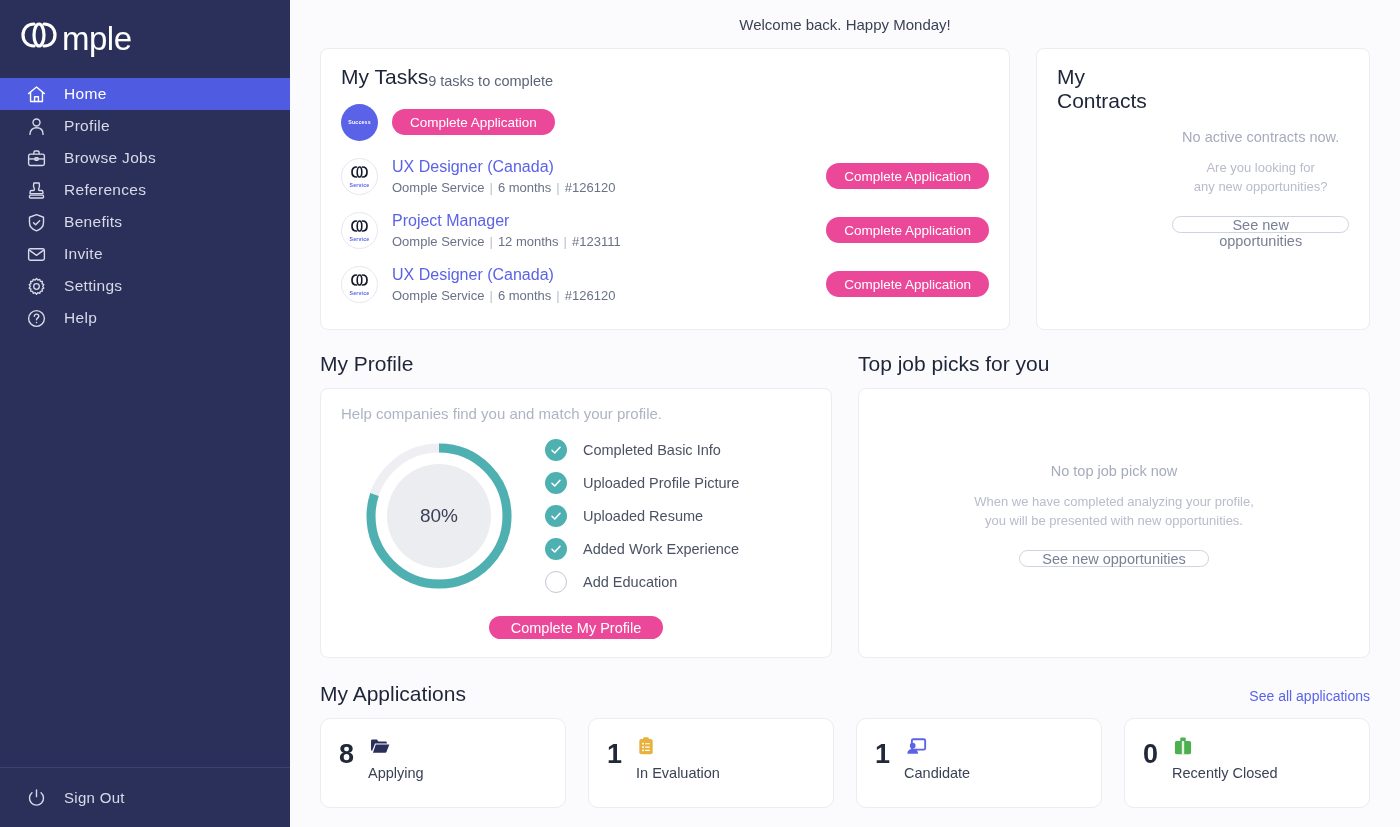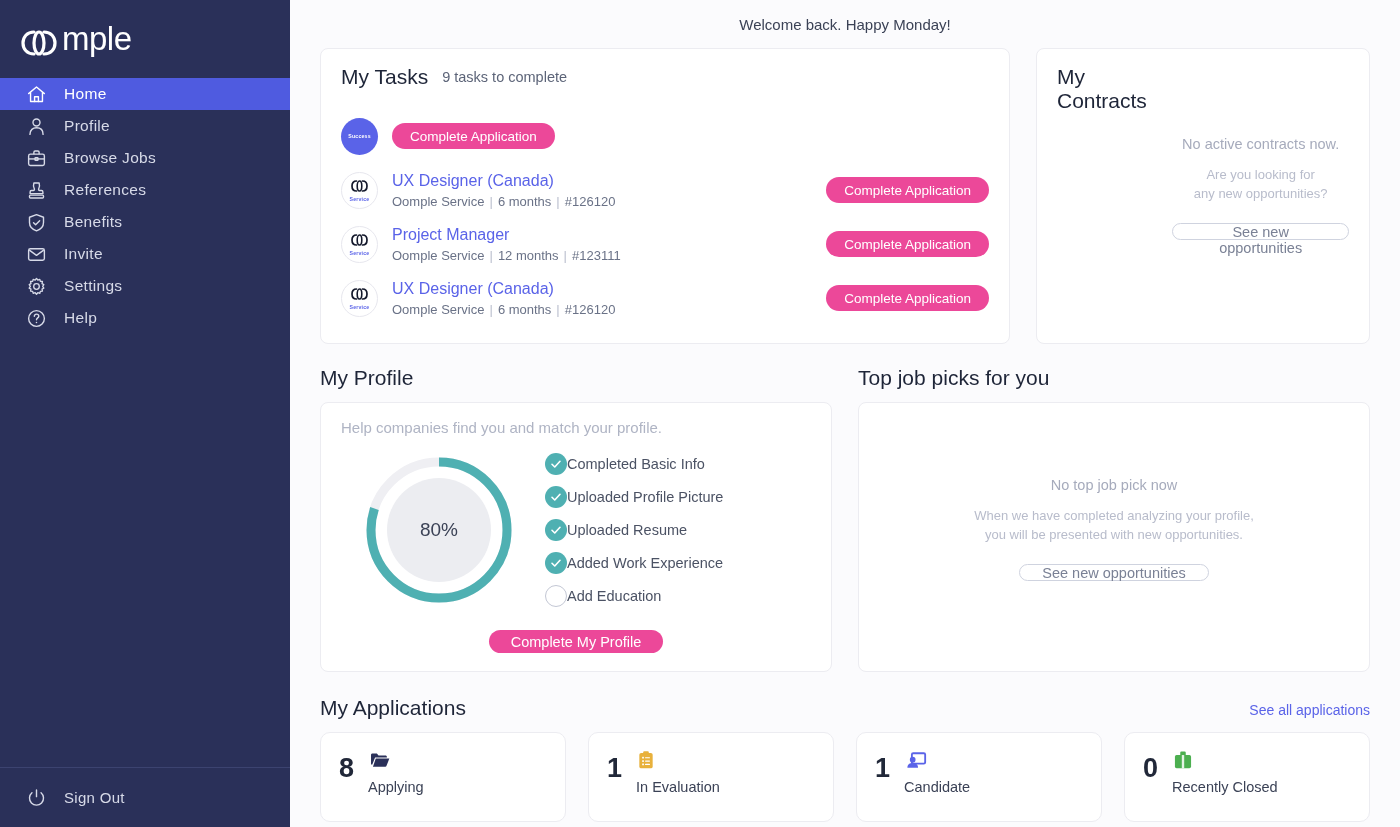--- a/index.html
+++ b/index.html
@@ -17,21 +17,21 @@
     background: #2A3059;
     display: flex; flex-direction: column;
     flex: 0 0 290px;
     position: relative;
   }
   .logo-wrap {
     height: 78px;
     display: flex; align-items: center;
     padding-left: 20px;
   }
-  .logo { display: flex; align-items: flex-end; }
+  .logo { display: flex; align-items: flex-start; }
   .logo-text {
     color: #ffffff;
     font-size: 33px;
     letter-spacing: -0.5px;
     font-weight: 400;
     margin-left: 2px;
   }
   .nav { display: flex; flex-direction: column; }
   .nav-item {
     height: 32px;
@@ -81,21 +81,21 @@
   .row { display: flex; gap: 26px; }
 
   .card {
     background: #ffffff;
     border: 1px solid #ECECF1;
     border-radius: 8px;
   }
 
   
   .tasks-card { flex: 0 0 690px; padding: 16px 20px 18px 20px; }
-  .tasks-head { display: flex; align-items: center; gap: 14px; margin-bottom: 20px; }
+  .tasks-head { display: flex; align-items: flex-end; margin-bottom: 6px; }
   .tasks-title { font-size: 21px; color: #1E2538; font-weight: 400; }
   .tasks-sub { font-size: 14.5px; color: #5C6478; }
 
   .task-row {
     display: flex; align-items: center;
     height: 54px;
   }
   .avatar {
     width: 37px; height: 37px; border-radius: 50%;
     flex: 0 0 37px;
@@ -167,21 +167,21 @@
   .profile-hint { font-size: 15px; color: #AFB4C4; }
   .profile-body { display: flex; align-items: center; margin-top: 14px; }
   .donut { position: relative; width: 160px; height: 160px; margin: 0 14px 0 18px; flex: 0 0 160px; }
   .donut svg { display: block; }
   .donut-label {
     position: absolute; inset: 0;
     display: flex; align-items: center; justify-content: center;
     font-size: 19px; color: #3B4256;
   }
   .check-list { display: flex; flex-direction: column; gap: 11px; margin-left: 12px; }
-  .check-row { display: flex; align-items: center; gap: 0; }
+  .check-row { display: flex; align-items: center; gap: 16px; }
   .check-c {
     width: 22px; height: 22px; border-radius: 50%;
     flex: 0 0 22px;
     display: flex; align-items: center; justify-content: center;
   }
   .check-c.done { background: #4FB0B2; }
   .check-c.todo { background: transparent; border: 1.5px solid #C3C7D4; }
   .check-label { font-size: 14.5px; color: #4B5264; }
   .profile-cta { display: flex; justify-content: center; margin-top: 20px; }
 

